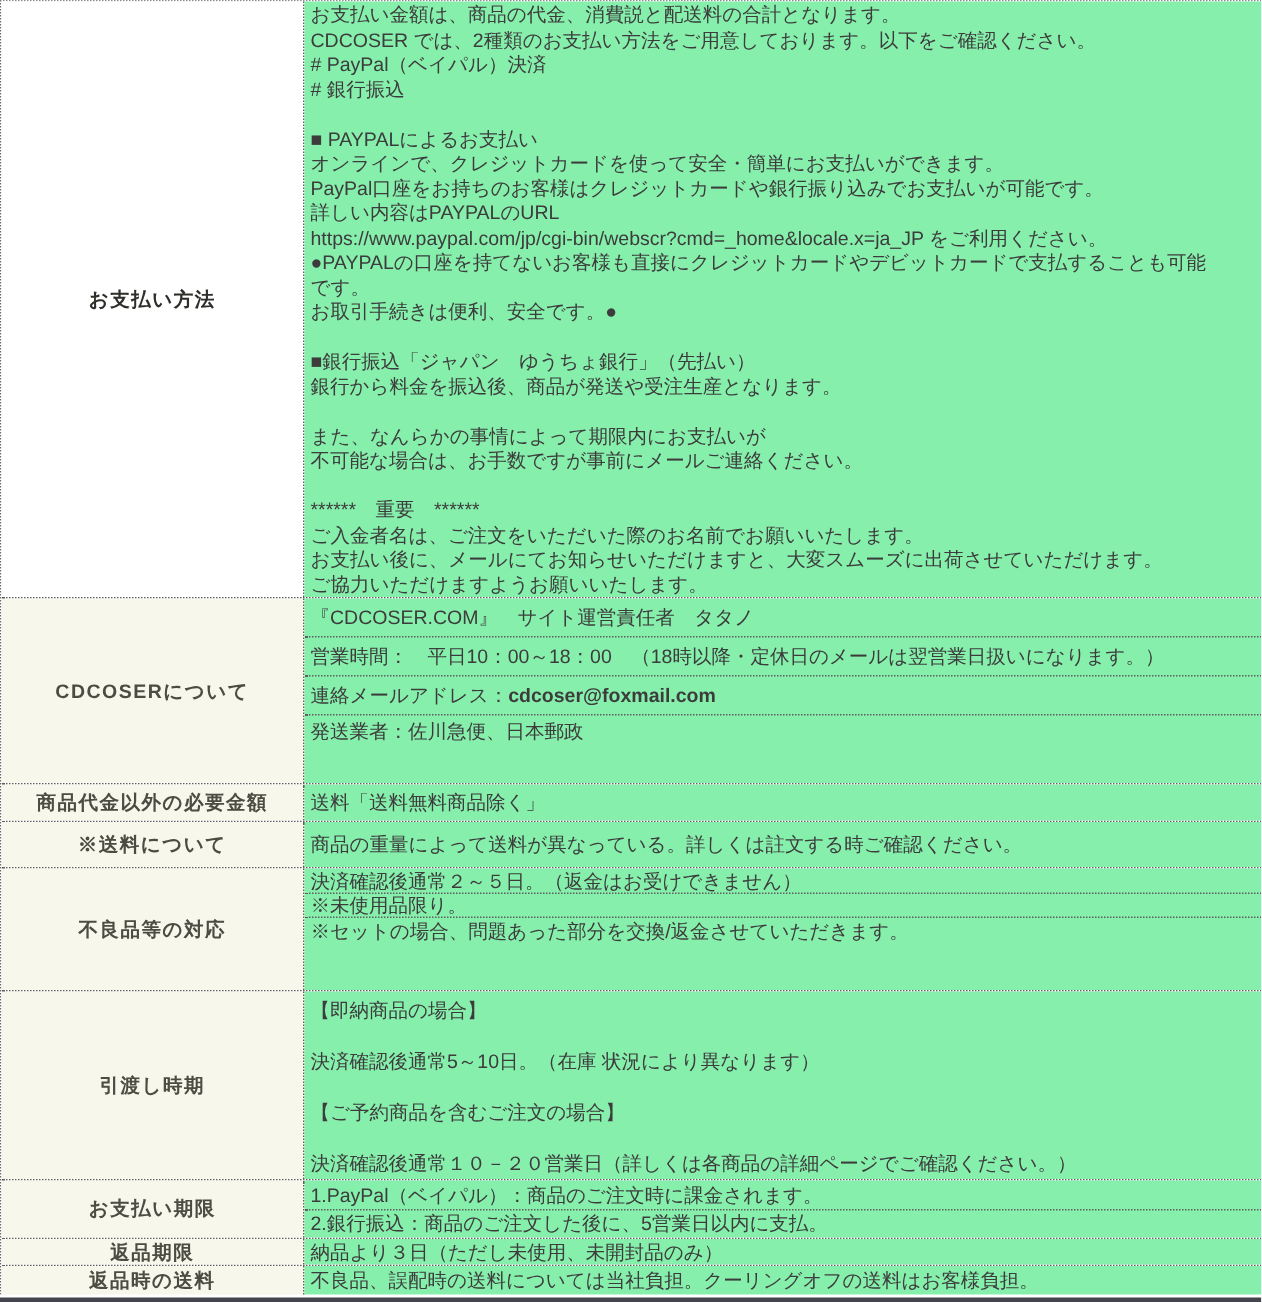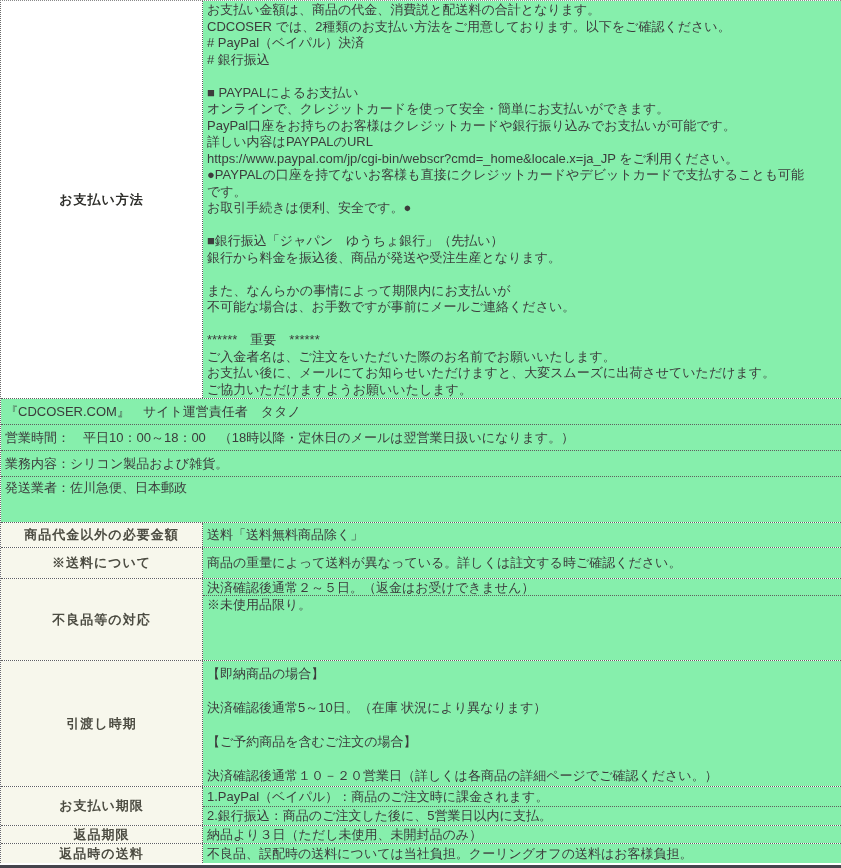--- a/index.html
+++ b/index.html
@@ -87,43 +87,48 @@
 また、なんらかの事情によって期限内にお支払いが
 不可能な場合は、お手数ですが事前にメールご連絡ください。
 
 ******　重要　******
 ご入金者名は、ご注文をいただいた際のお名前でお願いいたします。
 お支払い後に、メールにてお知らせいただけますと、大変スムーズに出荷させていただけます。
 ご協力いただけますようお願いいたします。</div>
     </div>
 
     <div class="row" style="height:124px">
+      <div class="cell-label">CDCOSERについて</div>
       <div class="cell-content stack">
         <div class="subrow" style="height:26px">『CDCOSER.COM』　サイト運営責任者　タタノ</div>
         <div class="subrow" style="height:26px">営業時間：　平日10：00～18：00　（18時以降・定休日のメールは翌営業日扱いになります。）</div>
-        <div class="subrow" style="height:26px">業務内容：シリコン製品および雑貨。</div>
+        <div class="subrow" style="height:26px">
+          <span>連絡メールアドレス：</span>
+            <span class="email">cdcoser@foxmail.com</span>
+        </div>
         <div class="subrow" style="height:20px">発送業者：佐川急便、日本郵政</div>
       </div>
     </div>
 
     <div class="row" style="height:25px">
       <div class="cell-label">商品代金以外の必要金額</div>
       <div class="cell-content single">送料「送料無料商品除く」</div>
     </div>
 
     <div class="row" style="height:31px">
       <div class="cell-label">※送料について</div>
       <div class="cell-content single">商品の重量によって送料が異なっている。詳しくは註文する時ご確認ください。</div>
     </div>
 
     <div class="row" style="height:82px">
       <div class="cell-label">不良品等の対応</div>
       <div class="cell-content stack">
         <div class="subrow" style="height:17px">決済確認後通常２～５日。（返金はお受けできません）</div>
         <div class="subrow" style="height:16px">※未使用品限り。</div>
+        <div class="subrow" style="height:16px">※セットの場合、問題あった部分を交換/返金させていただきます。</div>
       </div>
     </div>
 
     <div class="row" style="height:126px">
       <div class="cell-label">引渡し時期</div>
       <div class="cell-content pre lh17">【即納商品の場合】
 
 決済確認後通常5～10日。（在庫 状況により異なります）
 
 【ご予約商品を含むご注文の場合】

